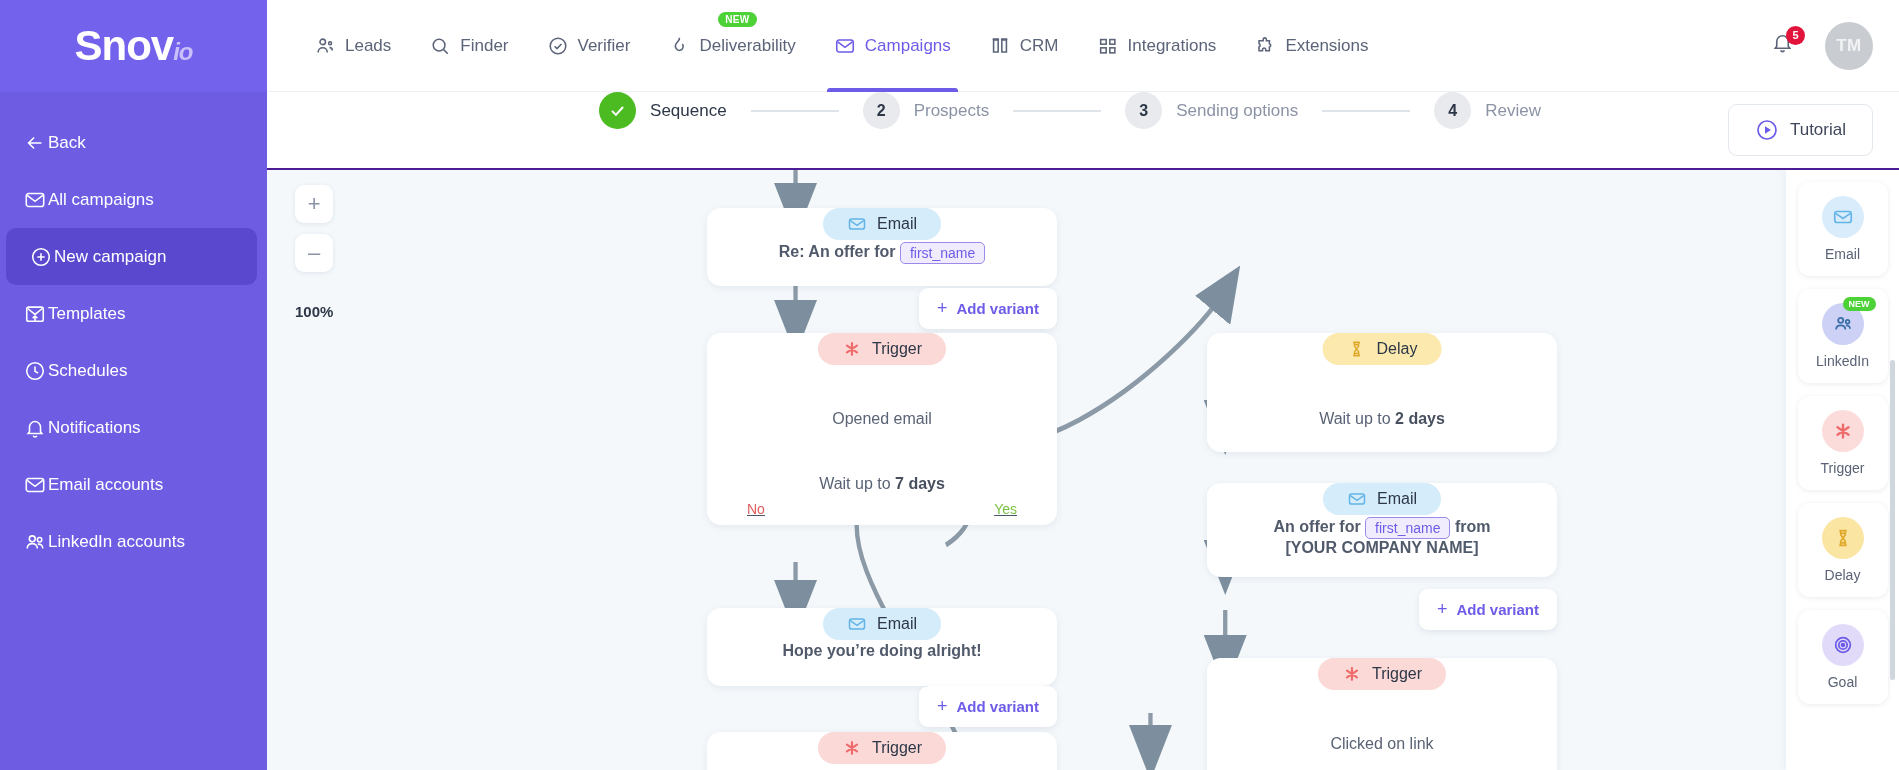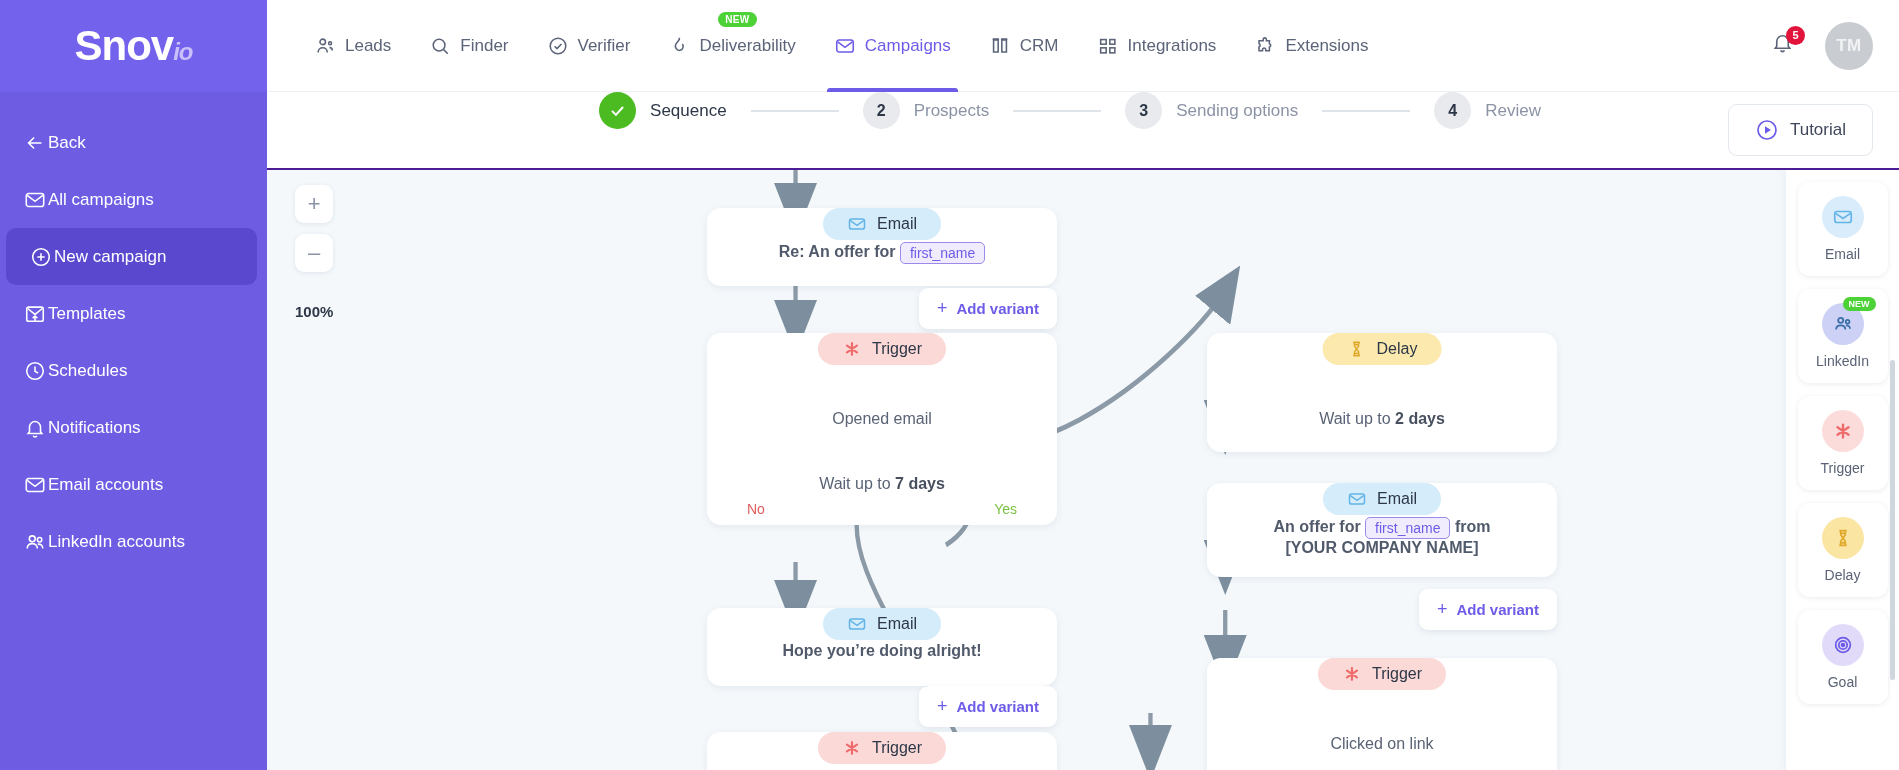--- a/index.html
+++ b/index.html
@@ -69,21 +69,21 @@
   .node .card { background:#fff; border-radius:14px; box-shadow:0 2px 7px rgba(90,110,140,.10); padding:34px 18px 20px; text-align:center; min-height:78px; }
   .node .pill { position:absolute; top:0; left:50%; transform:translateX(-50%); height:32px; border-radius:16px; display:flex; align-items:center; gap:10px; padding:0 24px; font-size:16px; color:#2d3748; z-index:3; }
   .pill.email { background:#d5ecfb; }
   .pill.trigger { background:#fbd9d7; }
   .pill.delay { background:#fbe9ae; }
   .pill svg { width:20px; height:20px; }
   .node .body { font-size:16px; color:#5a6375; line-height:1.55;margin-top:40px; }
   .node .body b { color:#48505f; }
   .node .subj { font-weight:bold; color:#515a6b; font-size:16px; }
   .var { display:inline-block; border:1px solid #9b8ae8; background:#f1ecfd; color:#6c5ce7; border-radius:5px; padding:2px 9px; font-size:14px; font-weight:normal; vertical-align:middle; }
-  .yesno { display:flex; justify-content:space-between; padding:4px 22px 0; font-size:14px; }
+  .yesno { display:flex; justify-content:space-between; padding:4px 22px 0; font-size:14px;text-decoration:underline; }
   .yesno .no { color:#e05c5c; }
   .yesno .yes { color:#7ac143; }
   .addvar { position:absolute; background:#fff; border-radius:9px; box-shadow:0 2px 6px rgba(90,110,140,.13); padding:10px 18px; display:flex; align-items:center; gap:9px; color:#6c5ce7; font-size:15px; font-weight:bold; cursor:pointer; white-space:nowrap;}
   .addvar .plus { font-size:18px; font-weight:normal; }
 
   
   .toolpanel { position:absolute; right:0; top:0; bottom:0; width:113px; background:#fff; box-shadow:-2px 0 8px rgba(90,110,140,.07); padding:12px 0; display:flex; flex-direction:column; align-items:center; gap:13px; z-index:20; }
   .tool { width:90px; height:94px; background:#fff; border-radius:12px; box-shadow:0 1px 5px rgba(90,110,140,.13); display:flex; flex-direction:column; align-items:center; justify-content:center; gap:8px; cursor:pointer; position:relative;}
   .tool .tc { width:42px; height:42px; border-radius:50%; display:flex; align-items:center; justify-content:center; }
   .tool .tl { font-size:14px; color:#5a6375; }

